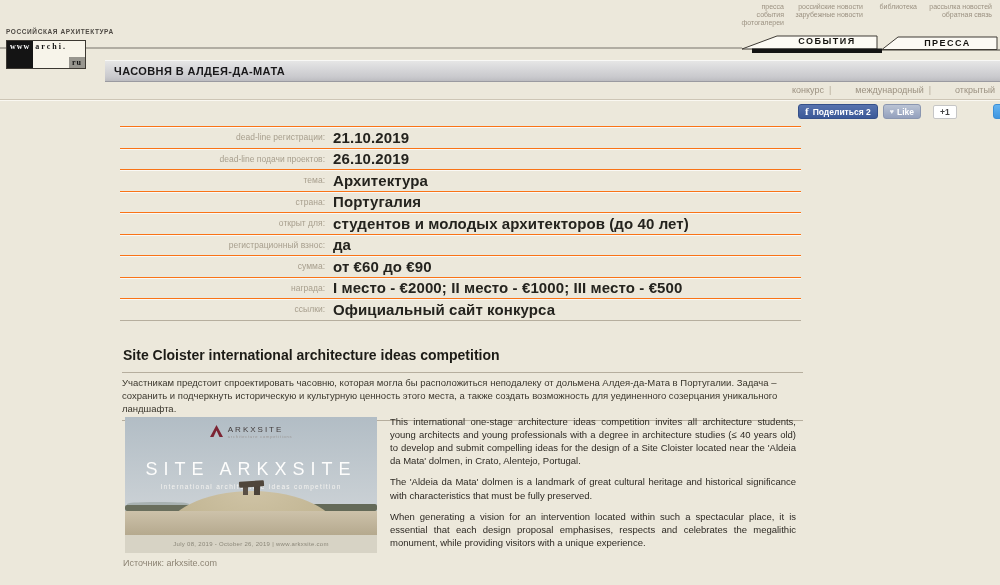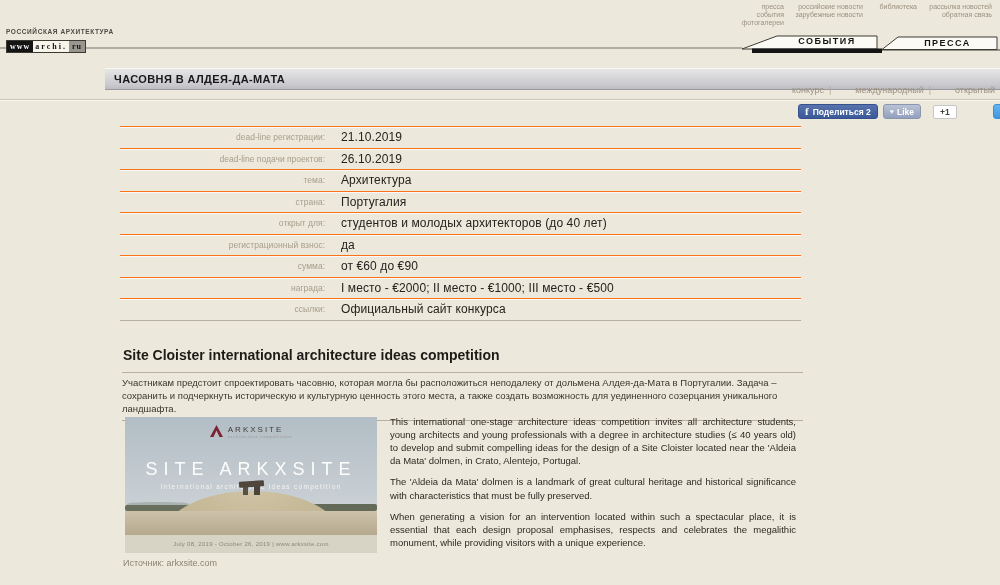--- a/index.html
+++ b/index.html
@@ -10,30 +10,30 @@
   .topnav-col{position:absolute;top:3px;text-align:right;font-size:7px;line-height:8px;color:#9b9181;}
   .topnav-col a{display:block;color:#9b9181;text-decoration:none;cursor:pointer;}
   .tn1{right:216px;} .tn2{right:137px;} .tn3{right:83px;} .tn4{right:8px;}
 
   
   .logo-tagline{position:absolute;left:6px;top:28px;font-size:6.5px;font-weight:bold;letter-spacing:.6px;color:#4e4a44;}
   .logo-row{position:absolute;left:6px;top:40px;display:flex;border:1px solid #3c3832;background:#f7f4ea;
             font-family:Liberation Serif, serif;font-size:8px;font-weight:bold;z-index:3;cursor:pointer;}
   .logo-www{background:#141414;color:#fff;padding:1px 3px;letter-spacing:1px;}
   .logo-archi{color:#141414;padding:1px 2px;letter-spacing:2px;}
-  .logo-ru{background:#98968f;color:#141414;padding:1px 3px;letter-spacing:1px;}
+  .logo-ru{background:#98968f;color:#141414;padding:1px 3px;letter-spacing:1px;margin-top:16px;}
 
   
   .tabs-svg{position:absolute;left:0;top:30px;width:1000px;height:26px;z-index:1;}
   .tab-label{position:absolute;z-index:2;text-align:center;font-size:9px;font-weight:bold;letter-spacing:1.5px;color:#15130f;cursor:pointer;}
   .tab-events{left:777px;top:36px;width:100px;}
   .tab-press{left:898px;top:38px;width:99px;}
 
   
-  .titlebar{position:absolute;left:105px;top:68px;width:895px;height:22px;box-sizing:border-box;
+  .titlebar{position:absolute;left:105px;top:60px;width:895px;height:22px;box-sizing:border-box;
             background:linear-gradient(#e6e6e6,#c9c9cd 80%,#bcbcc0);
             border-top:1px solid #f8f8f6;border-bottom:1px solid #9a9aa0;}
   .titlebar h1{margin:0;padding-left:9px;line-height:20px;font-size:11px;letter-spacing:.4px;color:#19181a;font-weight:bold;}
 
   
   .cats{position:absolute;top:85px;right:5px;font-size:9px;color:#9b9181;}
   .cats a{color:#9b9181;text-decoration:none;cursor:pointer;padding-left:19px;}
   .cats .sep{margin:0 5px;color:#b4ab9a;}
   .hline{position:absolute;top:99px;left:0;width:1000px;height:1px;background:#cdc5b5;box-shadow:0 1px 0 #faf8f2;}
 
@@ -45,21 +45,21 @@
   .like{background:linear-gradient(#bac3d4,#93a0bd);border:1px solid #8a96b0;margin-right:12px;}
   .like .lglyph{font-size:7px;margin-right:3px;opacity:.85;}
   .plus1{background:#fff;border:1px solid #c6c6c6;color:#444;height:14px;border-radius:2px;margin-right:36px;}
   .tweet{background:linear-gradient(#64b4f2,#3f96e0);border:1px solid #3c8fd6;}
   .tweet svg{margin-right:4px;}
 
   
   .details{position:absolute;left:120px;top:126px;width:681px;border-bottom:1px solid #b6ae9e;}
   .drow{display:flex;align-items:center;height:20.5px;border-top:1px solid #f97316;box-shadow:inset 0 1px 0 rgba(255,255,255,.75);}
   .dlabel{width:205px;padding-right:8px;text-align:right;font-size:8.5px;color:#a79e8d;flex-shrink:0;}
-  .dvalue{font-size:12px;font-weight:normal;color:#24231e;letter-spacing:.1px;margin-left:8px;}
+  .dvalue{font-size:15px;font-weight:bold;color:#24231e;letter-spacing:.1px;}
   .dvalue.link{cursor:pointer;}
 
   
   .art-heading{position:absolute;left:123px;top:347px;font-size:14px;font-weight:bold;color:#1c1b16;}
   .art-desc{position:absolute;left:122px;top:372px;width:681px;box-sizing:border-box;
             border-top:1px solid #b6ae9e;border-bottom:1px solid #b6ae9e;
             padding:4px 0 5px;font-size:9.5px;line-height:1.35;color:#3a362c;}
 
   .press{position:absolute;left:390px;top:415px;width:406px;}
   .press-label{font-size:9.5px;font-weight:bold;color:#241f1c;margin:0 0 7px;}

